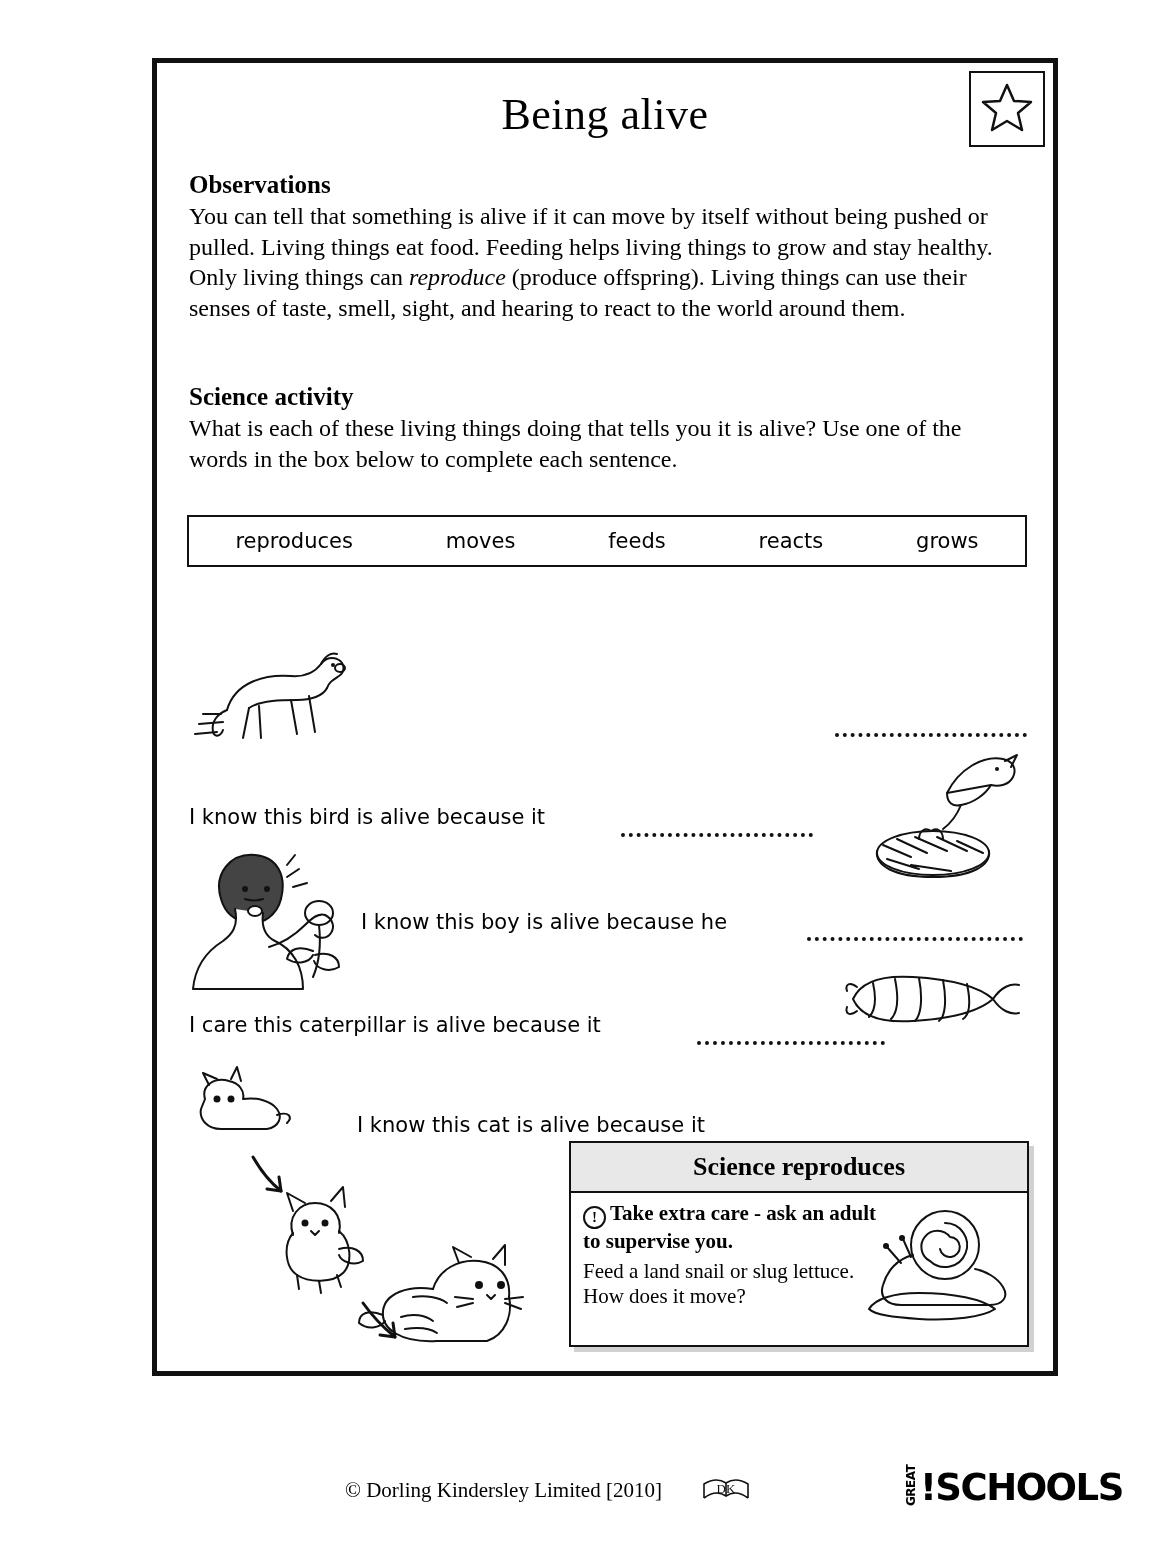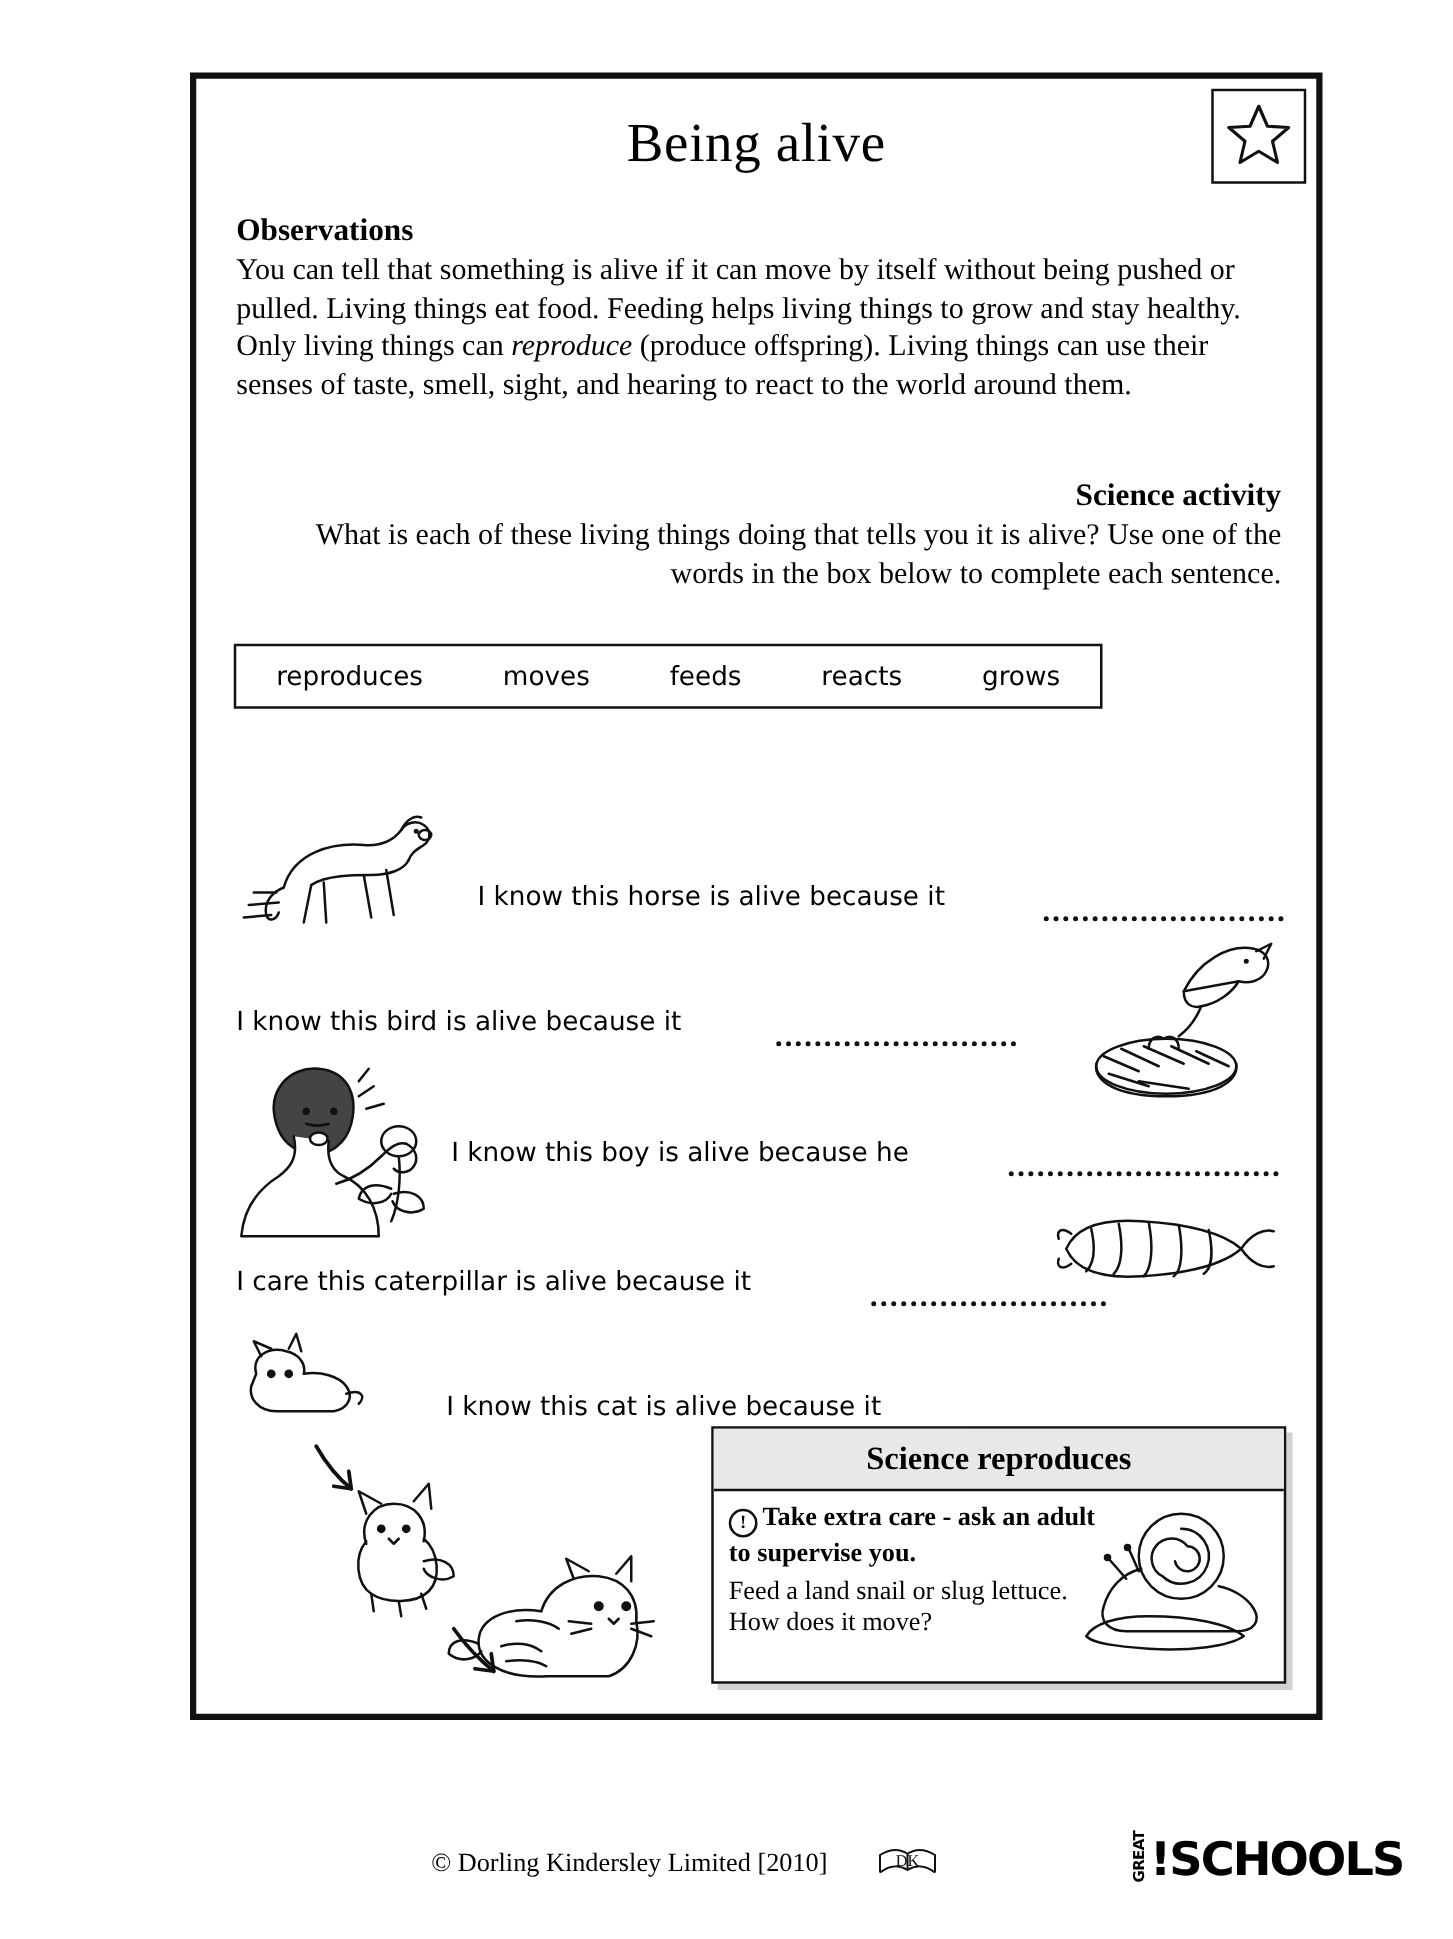--- a/index.html
+++ b/index.html
@@ -72,28 +72,28 @@
     font-family: "Liberation Serif", serif;
   }
   .sec-body {
     font-size: 24px;
     line-height: 1.28;
     margin: 0;
   }
   .sec-body em { }
 
   #observations { top: 108px; }
-  #activity { top: 320px; text-align: right; }
+  #activity { top: 320px; }
 
   
   .wordbank {
     position: absolute;
     left: 30px;
     top: 452px;
-    width: 695px;
+    width: 840px;
     height: 52px;
     border: 2px solid #111;
     box-sizing: border-box;
     display: flex;
     align-items: center;
     justify-content: space-around;
     font-family: "DejaVu Sans", sans-serif;
     font-size: 21px;
   }
   .wordbank span { padding: 0 4px; }
@@ -255,21 +255,20 @@
             <path d="M40 72 C30 76 24 84 26 94 C28 100 34 98 36 92"></path>
             <path d="M134 26 C138 18 144 14 150 16"></path>
             <ellipse cx="153" cy="30" rx="5" ry="4"></ellipse>
             <path d="M12 86 L36 84 M8 96 L30 94 M16 76 L34 76"></path>
           </g>
           <g fill="#111">
             <circle cx="146" cy="27" r="2"></circle>
           </g>
         </svg>
       </div>
-      <div class="q-text" style="left:225px; top:132px;">I know this horse is alive because it</div>
       <div class="dots" style="left:678px; top:160px; width:192px;"></div>
 
       <div class="q-text" style="left:32px; top:232px;">I know this bird is alive because it</div>
       <div class="dots" style="left:464px; top:260px; width:192px;"></div>
       <div class="art" style="left:670px; top:168px;">
         <svg width="200" height="150" viewBox="0 0 200 150">
           <g fill="none" stroke="#111" stroke-width="2" stroke-linecap="round" stroke-linejoin="round">
             <path d="M120 52 C132 28 156 14 176 18 C186 20 190 28 186 36 C182 44 172 46 164 44"></path>
             <path d="M164 44 C158 54 146 62 134 64 C126 66 120 62 120 52 Z"></path>
             <path d="M134 64 C130 74 124 82 116 88"></path>

